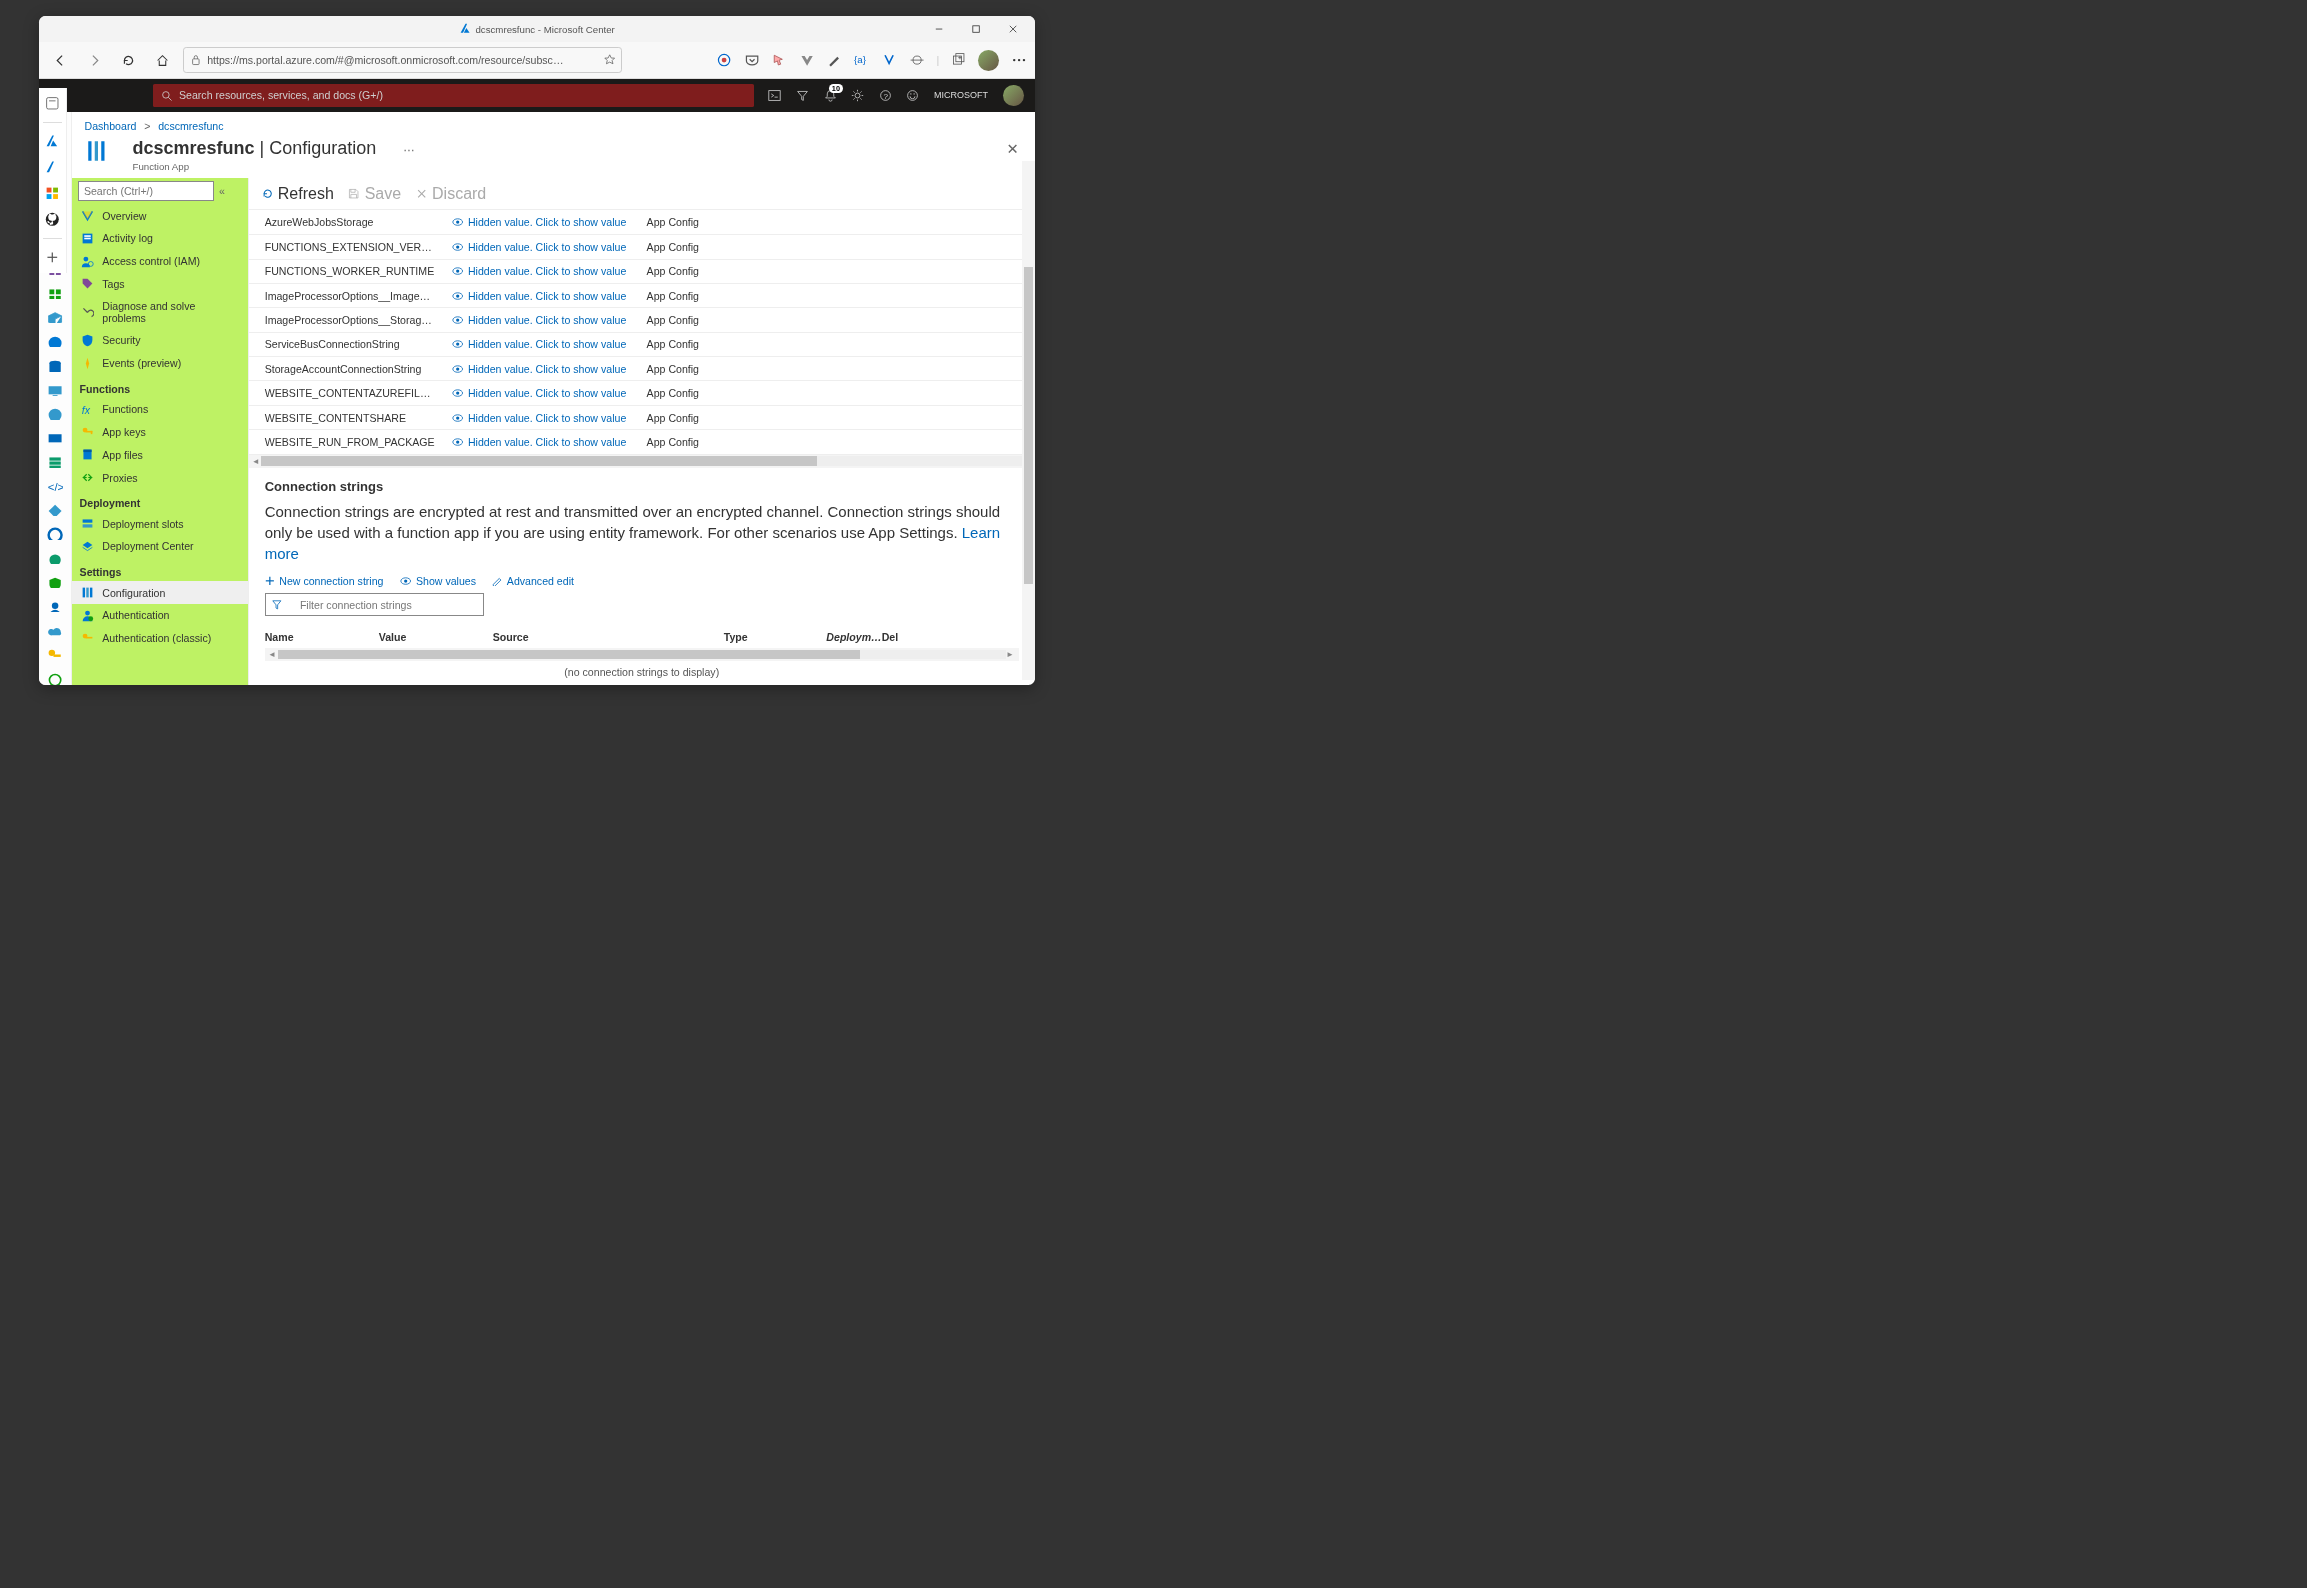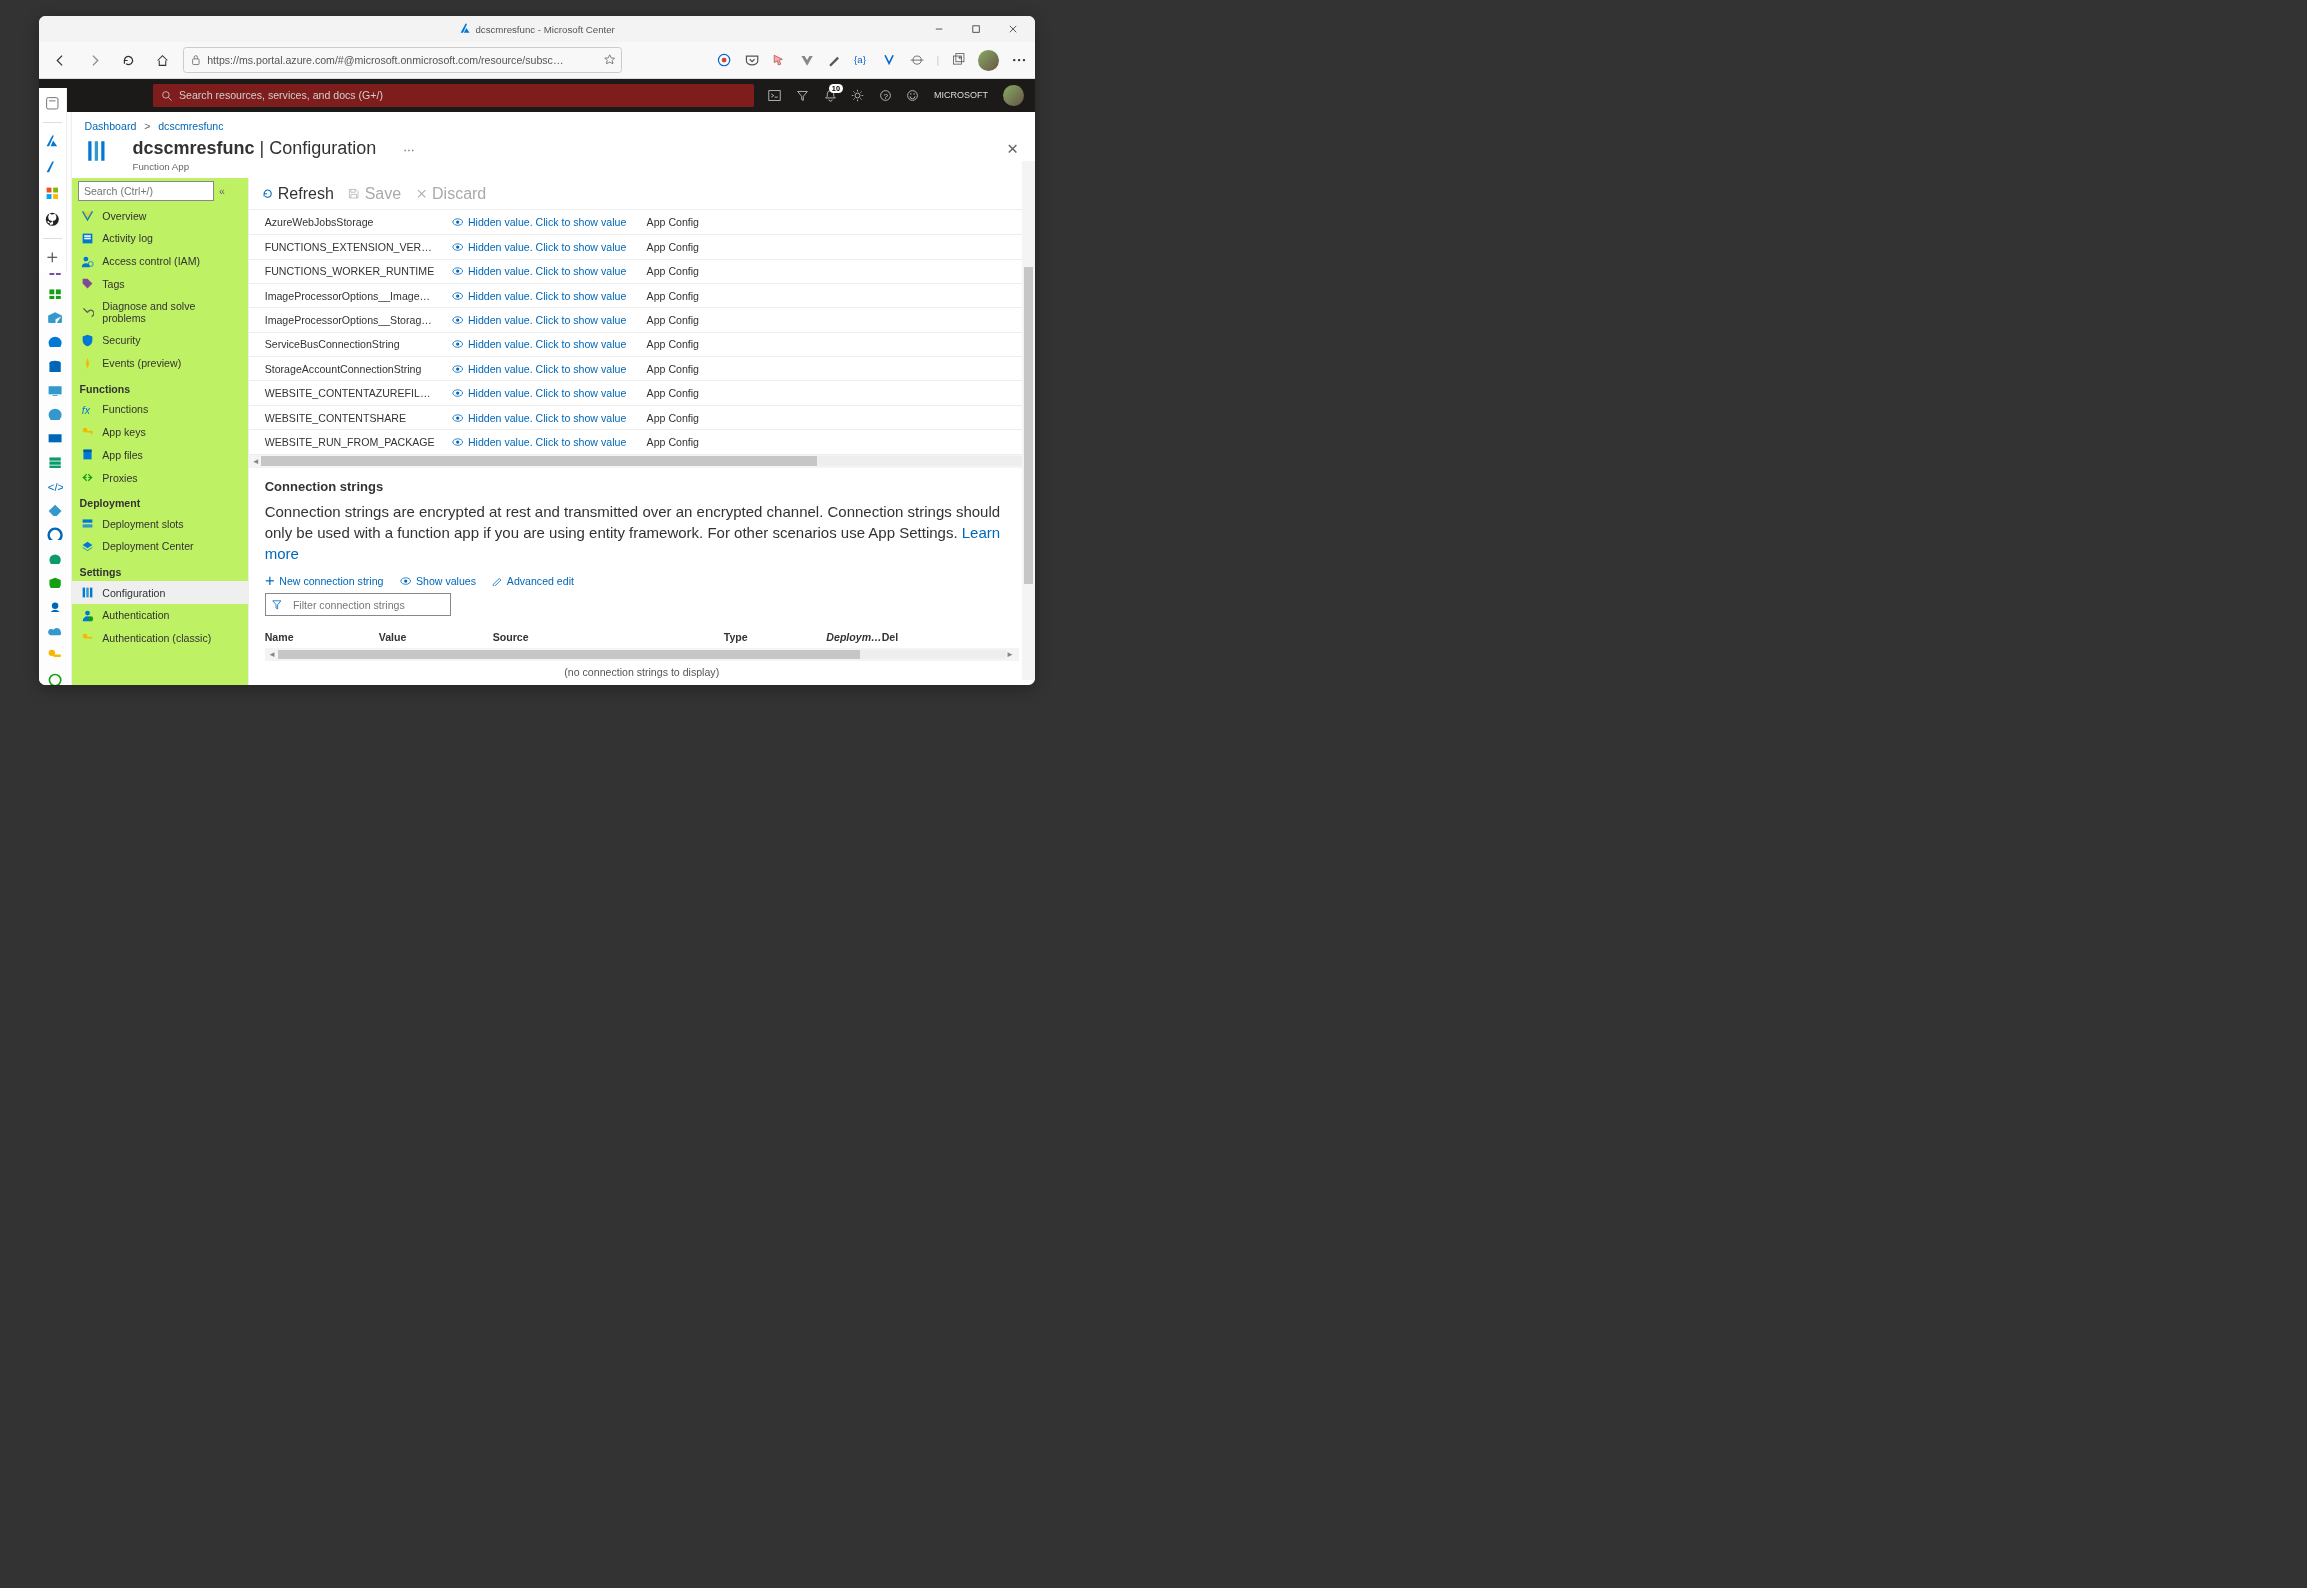--- a/index.html
+++ b/index.html
@@ -83,21 +83,21 @@
 .hscroll .track { flex:1; height:9.7px; background:#eee; position:relative;}
 .hscroll .thumb { position:absolute; left:0; height:9.7px; background:#c6c6c6;}
 .hscroll .arr { width:9.7px; color:#888; font-size:8.1px;}
 
 .cs-section { padding:11.4px 16.2px; }
 .cs-section h2 { font-size:13px; font-weight:700; margin-bottom:6.5px;}
 .cs-section p { font-size:15px; color:#333; line-height:1.4; }
 .cs-section p a { color:#0067b8; text-decoration:none;}
 .cs-actions { display:flex; gap:16.2px; margin:11.4px 0 6.5px;}
 .csa { display:flex; align-items:center; gap:4.9px; color:#0067b8; font-size:10.6px;}
-.filterbox { width:186px; height:23px; border:0.8px solid #888; display:flex; align-items:center; gap:11px; padding:0 6.5px; color:#777;}
+.filterbox { width:219px; height:23px; border:0.8px solid #888; display:flex; align-items:center; gap:18px; padding:0 6.5px; color:#777;}
 .cs-head { display:flex; gap:0; margin-top:9.7px; font-weight:600; font-size:10.6px; padding:4.9px 0;}
 .cs-head div:nth-child(1){width:114px;}
 .cs-head div:nth-child(2){width:114px;}
 .cs-head div:nth-child(3){width:162px;}
 .cs-head div:nth-child(4){width:162px; text-align:center;}
 .cs-head div:nth-child(5){width:65px; text-align:right;font-style:italic;}
 .cs-head div:nth-child(6){width:32.5px;}
 .cs-empty { text-align:center; color:#555; font-size:10.6px; padding:4.9px 0;}
 
 .vscroll { position:absolute; right:0; top:49px; width:13px; bottom:0; background:#f4f4f4;}

